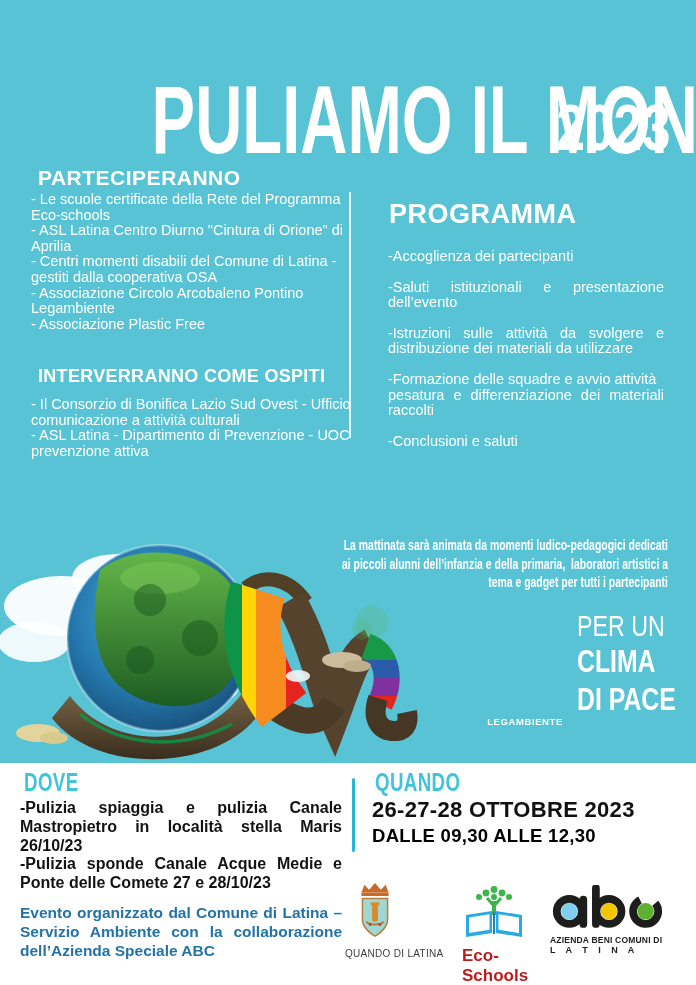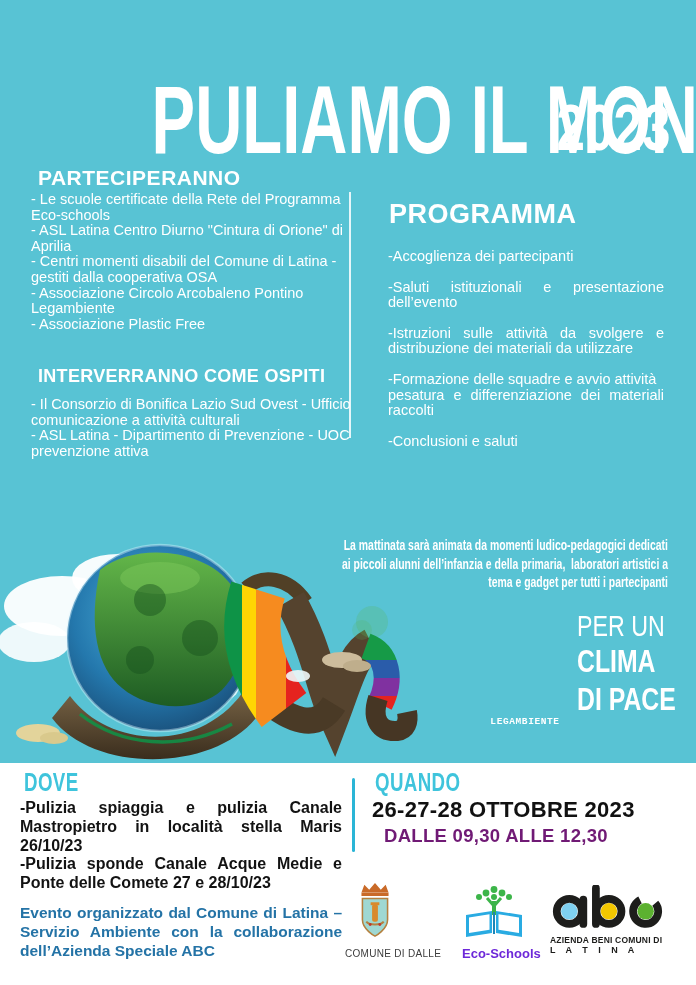--- a/index.html
+++ b/index.html
@@ -43,48 +43,48 @@
     color:#fff;font-weight:700;font-size:14.5px;line-height:18.5px;
     text-align:right;white-space:pre-wrap;
     transform:scaleX(.72);transform-origin:100% 0;}
 
   .camp-box{position:absolute;left:489px;top:613px;width:70px;height:97px;
     border:2.5px solid #fff;border-radius:3px;display:flex;flex-direction:column;
     align-items:center;justify-content:space-between;padding:4px 2px;box-sizing:border-box;}
   .script{color:#fff;font-family:"Liberation Serif",serif;font-style:italic;
     font-weight:700;font-size:14px;line-height:1;}
   .legambiente{position:absolute;left:481px;top:716px;width:88px;text-align:center;
-    color:#fff;font-weight:700;font-size:9.5px;letter-spacing:.6px;font-family:Liberation Mono, monospace;}
+    color:#fff;font-weight:700;font-size:9.5px;letter-spacing:.6px;}
   .slogan{position:absolute;left:577px;top:610px;color:#fff;white-space:nowrap;}
   .slogan .s1{font-size:29px;font-weight:400;line-height:33px;}
   .slogan .s2{font-size:31px;font-weight:700;line-height:37px;}
   .slogan .s3{font-size:31px;font-weight:700;line-height:40px;}
 
   
   .footer{position:absolute;left:0;top:763px;width:696px;height:222px;background:#fff;}
   .f-head{position:absolute;top:4px;font-weight:700;font-size:26px;color:#3fc4dc;
     letter-spacing:.5px;white-space:nowrap;}
   .f-head.dove{left:24px;}
   .f-head.quando{left:375px;}
   .dove-list{position:absolute;left:20px;top:36px;width:322px;}
   .dove-list p{margin:0;color:#121212;font-weight:700;font-size:16px;
     line-height:18.8px;text-align:justify;}
   .organizer{position:absolute;left:20px;top:140px;width:322px;color:#2473a6;
     font-weight:700;font-size:15.5px;line-height:19px;text-align:justify;}
   .f-divider{position:absolute;left:352px;top:15px;width:3px;height:74px;
     background:#2ab5d6;border-radius:2px;}
   .date{position:absolute;left:372px;top:34px;color:#111;font-weight:700;
     font-size:22px;letter-spacing:.3px;white-space:nowrap;}
-  .time{position:absolute;left:384px;top:62px;color:#701a75;font-weight:700;
+  .time{position:absolute;left:372px;top:62px;color:#000000;font-weight:700;
     font-size:18.5px;letter-spacing:.3px;white-space:nowrap;}
   .logo{position:absolute;text-align:left;}
   .logo.comune{left:345px;top:118px;width:104px;}
   .logo-label{margin-top:3px;color:#3c3c3c;font-size:10px;letter-spacing:.3px;}
   .logo.eco{left:462px;top:122px;width:100px;}
-  .eco-label{margin-top:1px;color:#6d28d9;font-weight:700;font-size:13px;}
+  .eco-label{margin-top:1px;color:#b91c1c;font-weight:700;font-size:17px;}
   .logo.abc{left:550px;top:122px;width:126px;}
   .abc-l1{margin-top:3px;color:#1d1d1b;font-weight:700;font-size:8.5px;letter-spacing:.2px;}
   .abc-l2{color:#1d1d1b;font-weight:700;font-size:9px;letter-spacing:4px;}
 </style>
 </head>
 <body>
 
 <div class="poster">
 
   <h1 class="title"><span class="cx-c">PULIAMO IL MONDO</span></h1>
@@ -219,21 +219,21 @@
       <svg width="60" height="60" viewBox="0 0 60 62" aria-hidden="true">
         <path d="M16,12 L19,4 L24,9 L30,2 L36,9 L41,4 L44,12 Z" fill="#c96a28"></path>
         <rect x="16" y="12" width="28" height="3.5" fill="#c96a28"></rect>
         <path d="M17,18 H43 V40 C43,50 30,57 30,57 C30,57 17,50 17,40 Z" fill="#9fd8d2" stroke="#b5813f" stroke-width="1.6"></path>
         <rect x="27" y="24" width="6" height="18" rx="2" fill="#d98a2b"></rect>
         <rect x="25.5" y="22" width="9" height="3" fill="#d98a2b"></rect>
         <path d="M21,42 C24,46 36,46 39,42" stroke="#b5813f" stroke-width="2" fill="none"></path>
         <circle cx="25" cy="45" r="1.5" fill="#c0392b"></circle>
         <circle cx="35" cy="45" r="1.5" fill="#c0392b"></circle>
       </svg>
-      <div class="logo-label">COMUNE DI DALLE</div>
+      <div class="logo-label">QUANDO DI LATINA</div>
     </div>
 
     <div class="logo eco">
       <svg width="64" height="56" viewBox="0 0 64 56" aria-hidden="true">
         <line x1="32" y1="30" x2="32" y2="16" stroke="#3cb549" stroke-width="4"></line>
         <path d="M32,21 L25,13" stroke="#3cb549" stroke-width="3"></path>
         <path d="M32,21 L39,13" stroke="#3cb549" stroke-width="3"></path>
         <circle cx="32" cy="12" r="3" fill="#3cb549"></circle>
         <circle cx="24" cy="8" r="3.4" fill="#3cb549"></circle>
         <circle cx="32" cy="4.5" r="3.4" fill="#3cb549"></circle>

